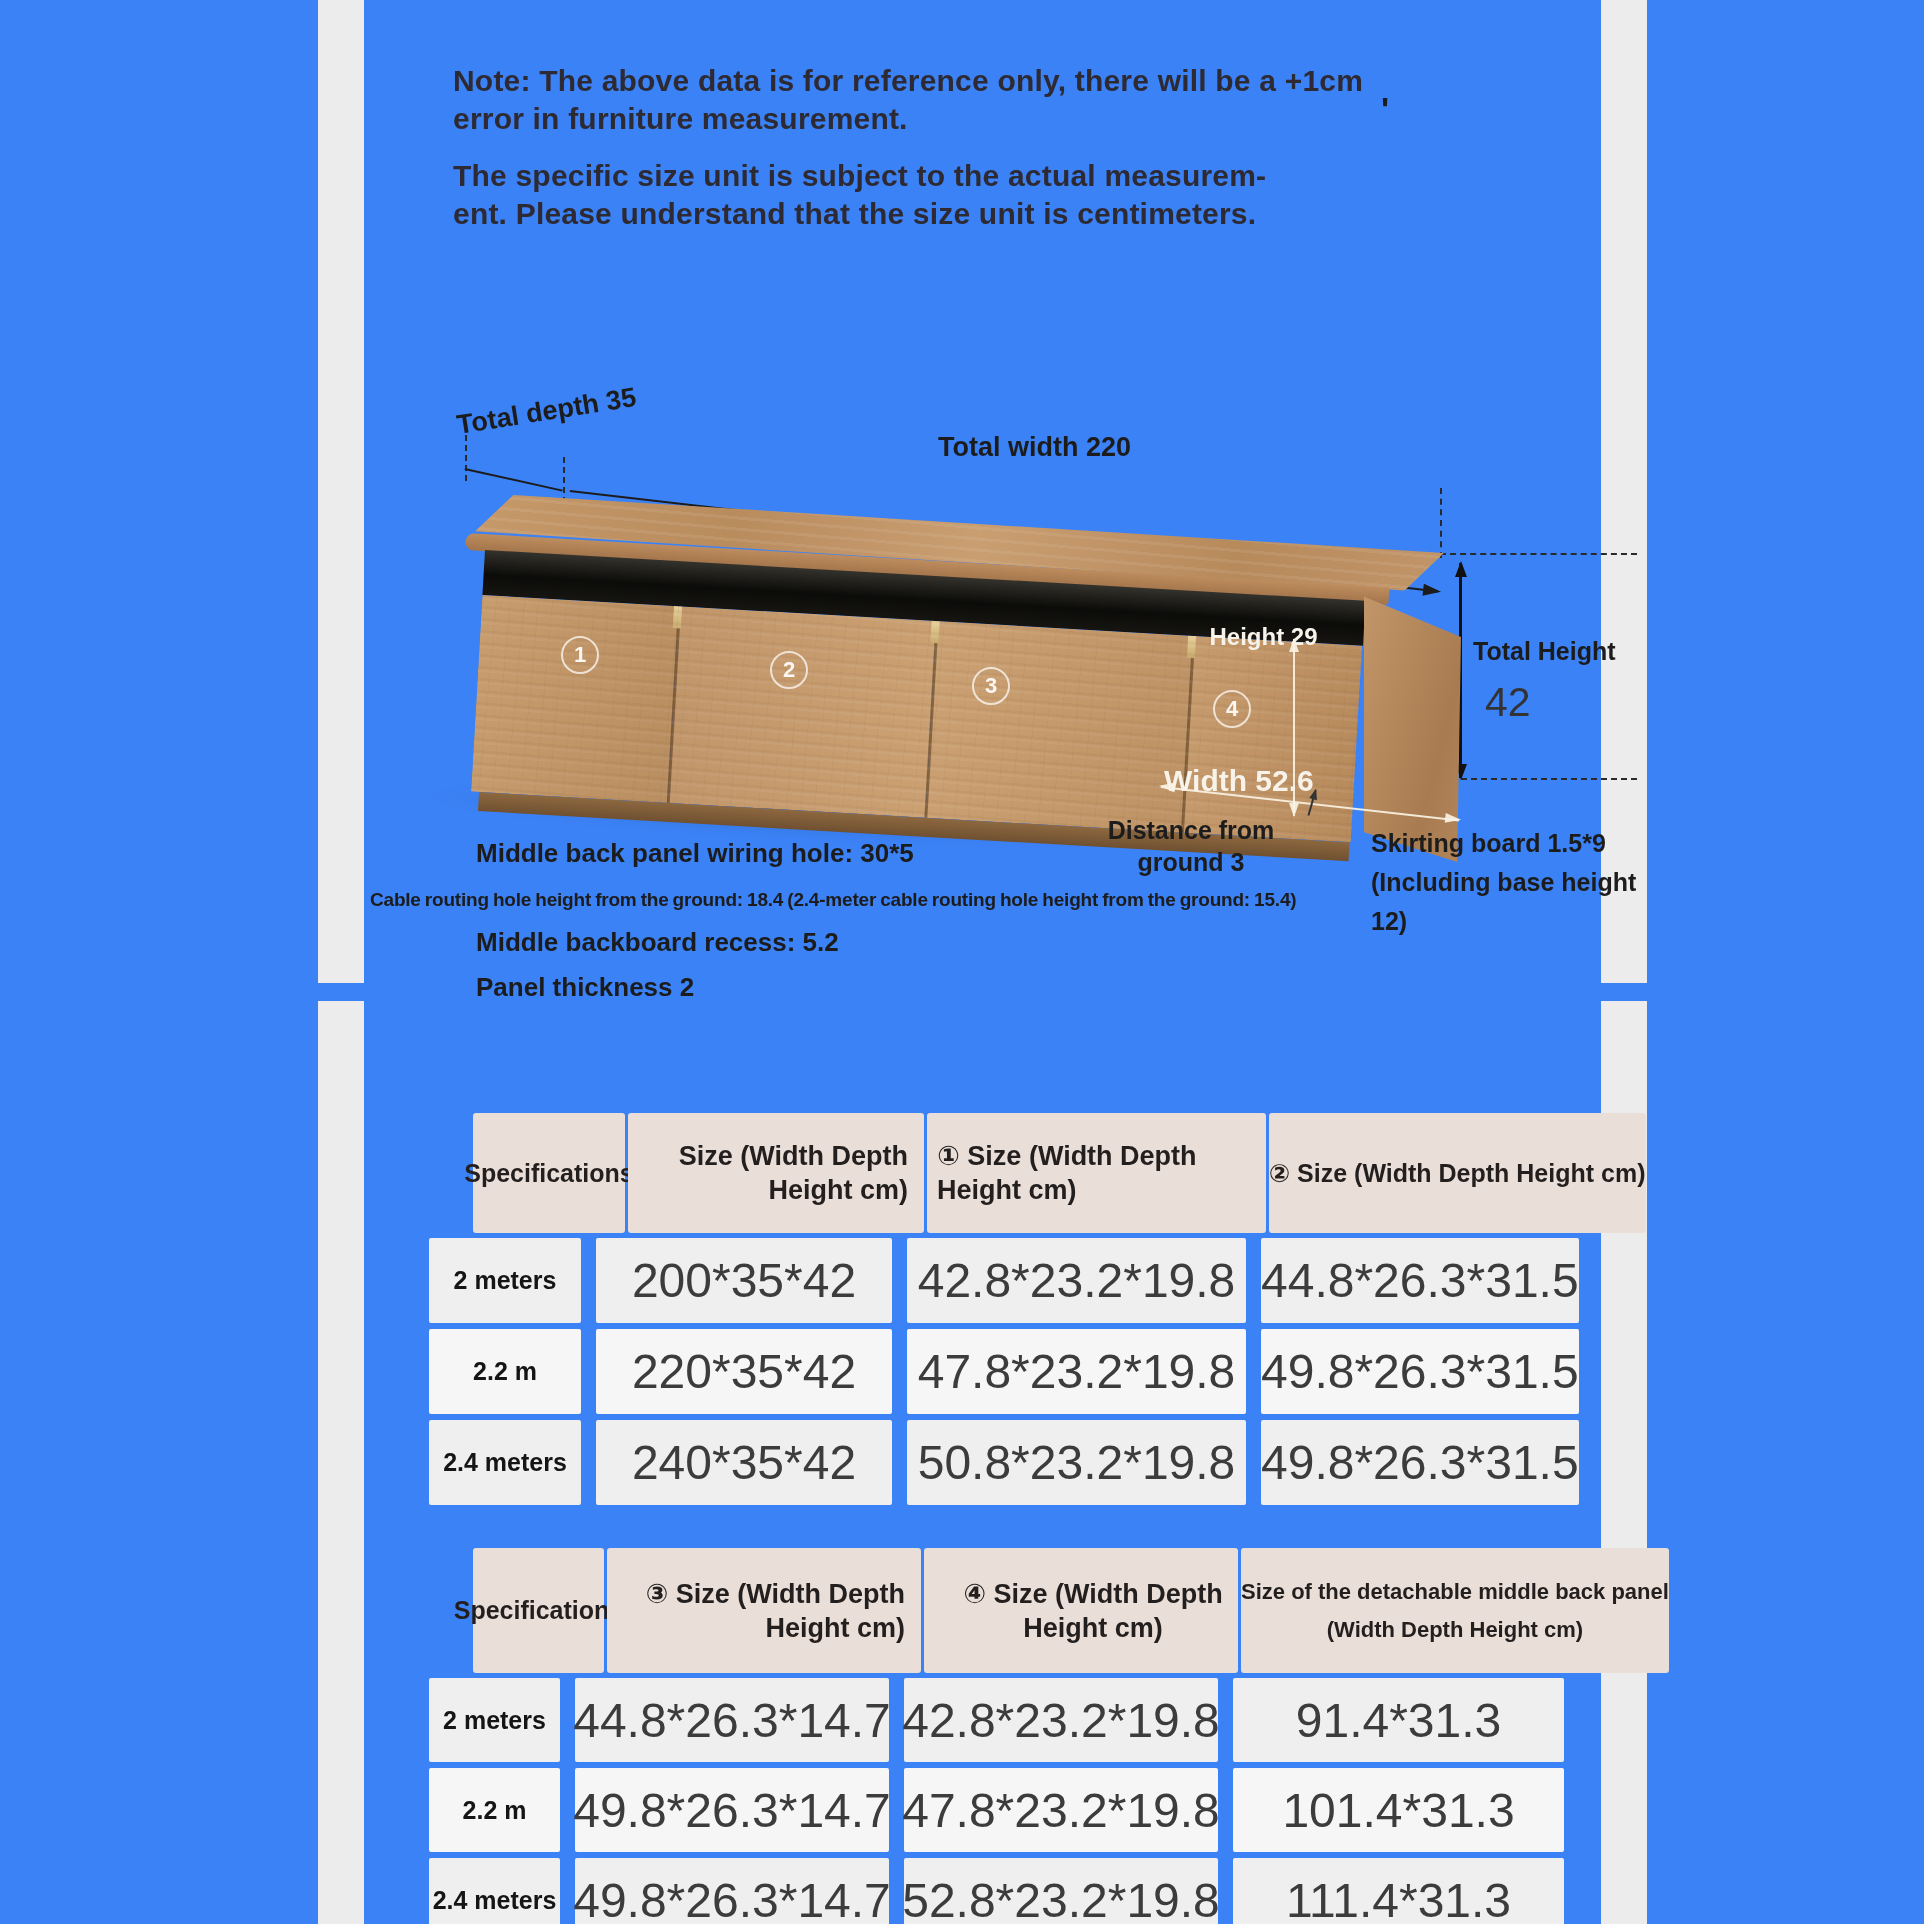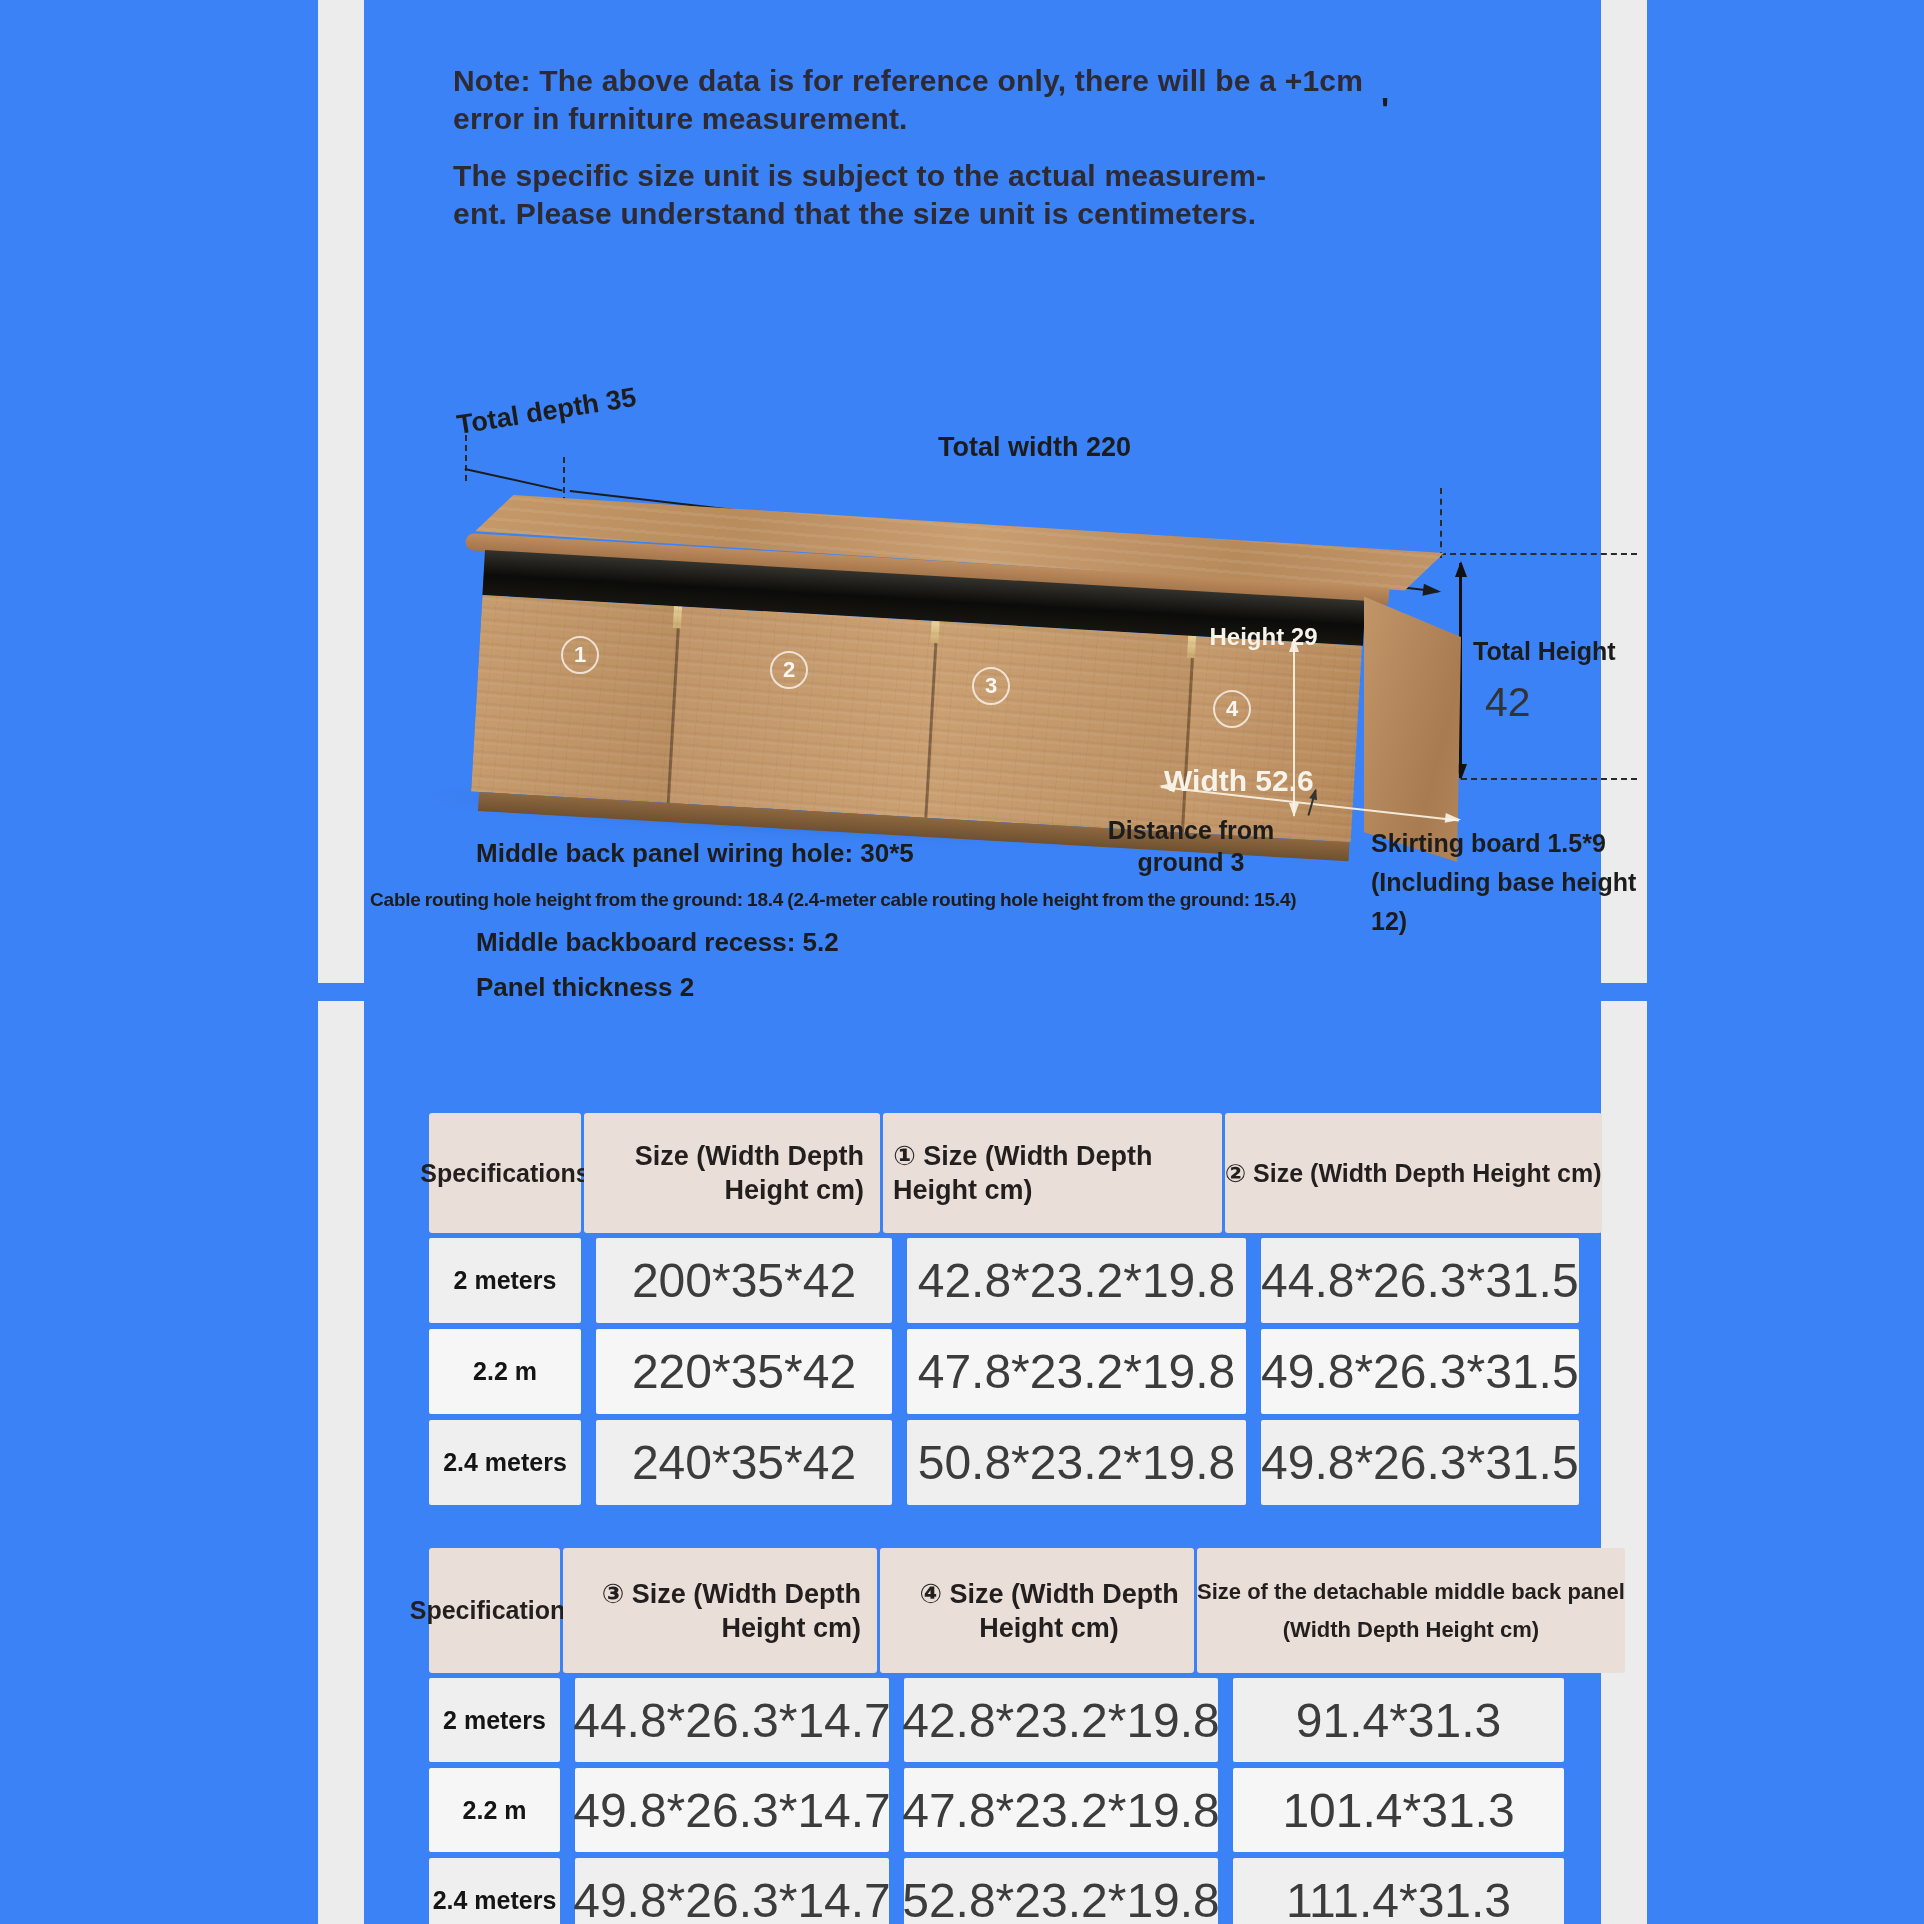--- a/index.html
+++ b/index.html
@@ -54,21 +54,21 @@
 
   .circlenum { position:absolute; width:38px; height:38px; border-radius:50%;
     border:2px solid rgba(255,255,255,.72); color:rgba(255,255,255,.92);
     display:flex; align-items:center; justify-content:center;
     font-size:22px; font-weight:bold; }
 
   .whitelbl { position:absolute; color:#f7f3ea; font-weight:bold; white-space:nowrap; }
 
   
   .spec-table { position:absolute; width:1135px; }
-  .thead { display:grid; gap:3px; }
+  .thead { display:grid; gap:3px;margin-left:44px; }
   .th { background:#e9dfd8; color:#241f1f; font-weight:bold; display:flex;
     flex-direction:column; justify-content:center; border-radius:3px; }
   .trow { display:grid; gap:15px; margin-top:6px; }
   .td { display:flex; align-items:center; justify-content:center; border-radius:2px; }
   .td.speccell { font-weight:bold; font-size:25px; color:#151515; }
   .td.valcell { font-size:48px; font-weight:400; color:#3c3c3c; letter-spacing:0; }
   .t1 .thead, .t1 .trow { grid-template-columns:152px 296px 339px 1fr; }
   .t2 .thead, .t2 .trow { grid-template-columns:131px 314px 314px 1fr; }
   .t1 .trow .td { height:85px; } .t2 .trow .td { height:84px; }
   .rowA .td { background:#f0eff0; } .rowB .td { background:#f7f6f7; }

